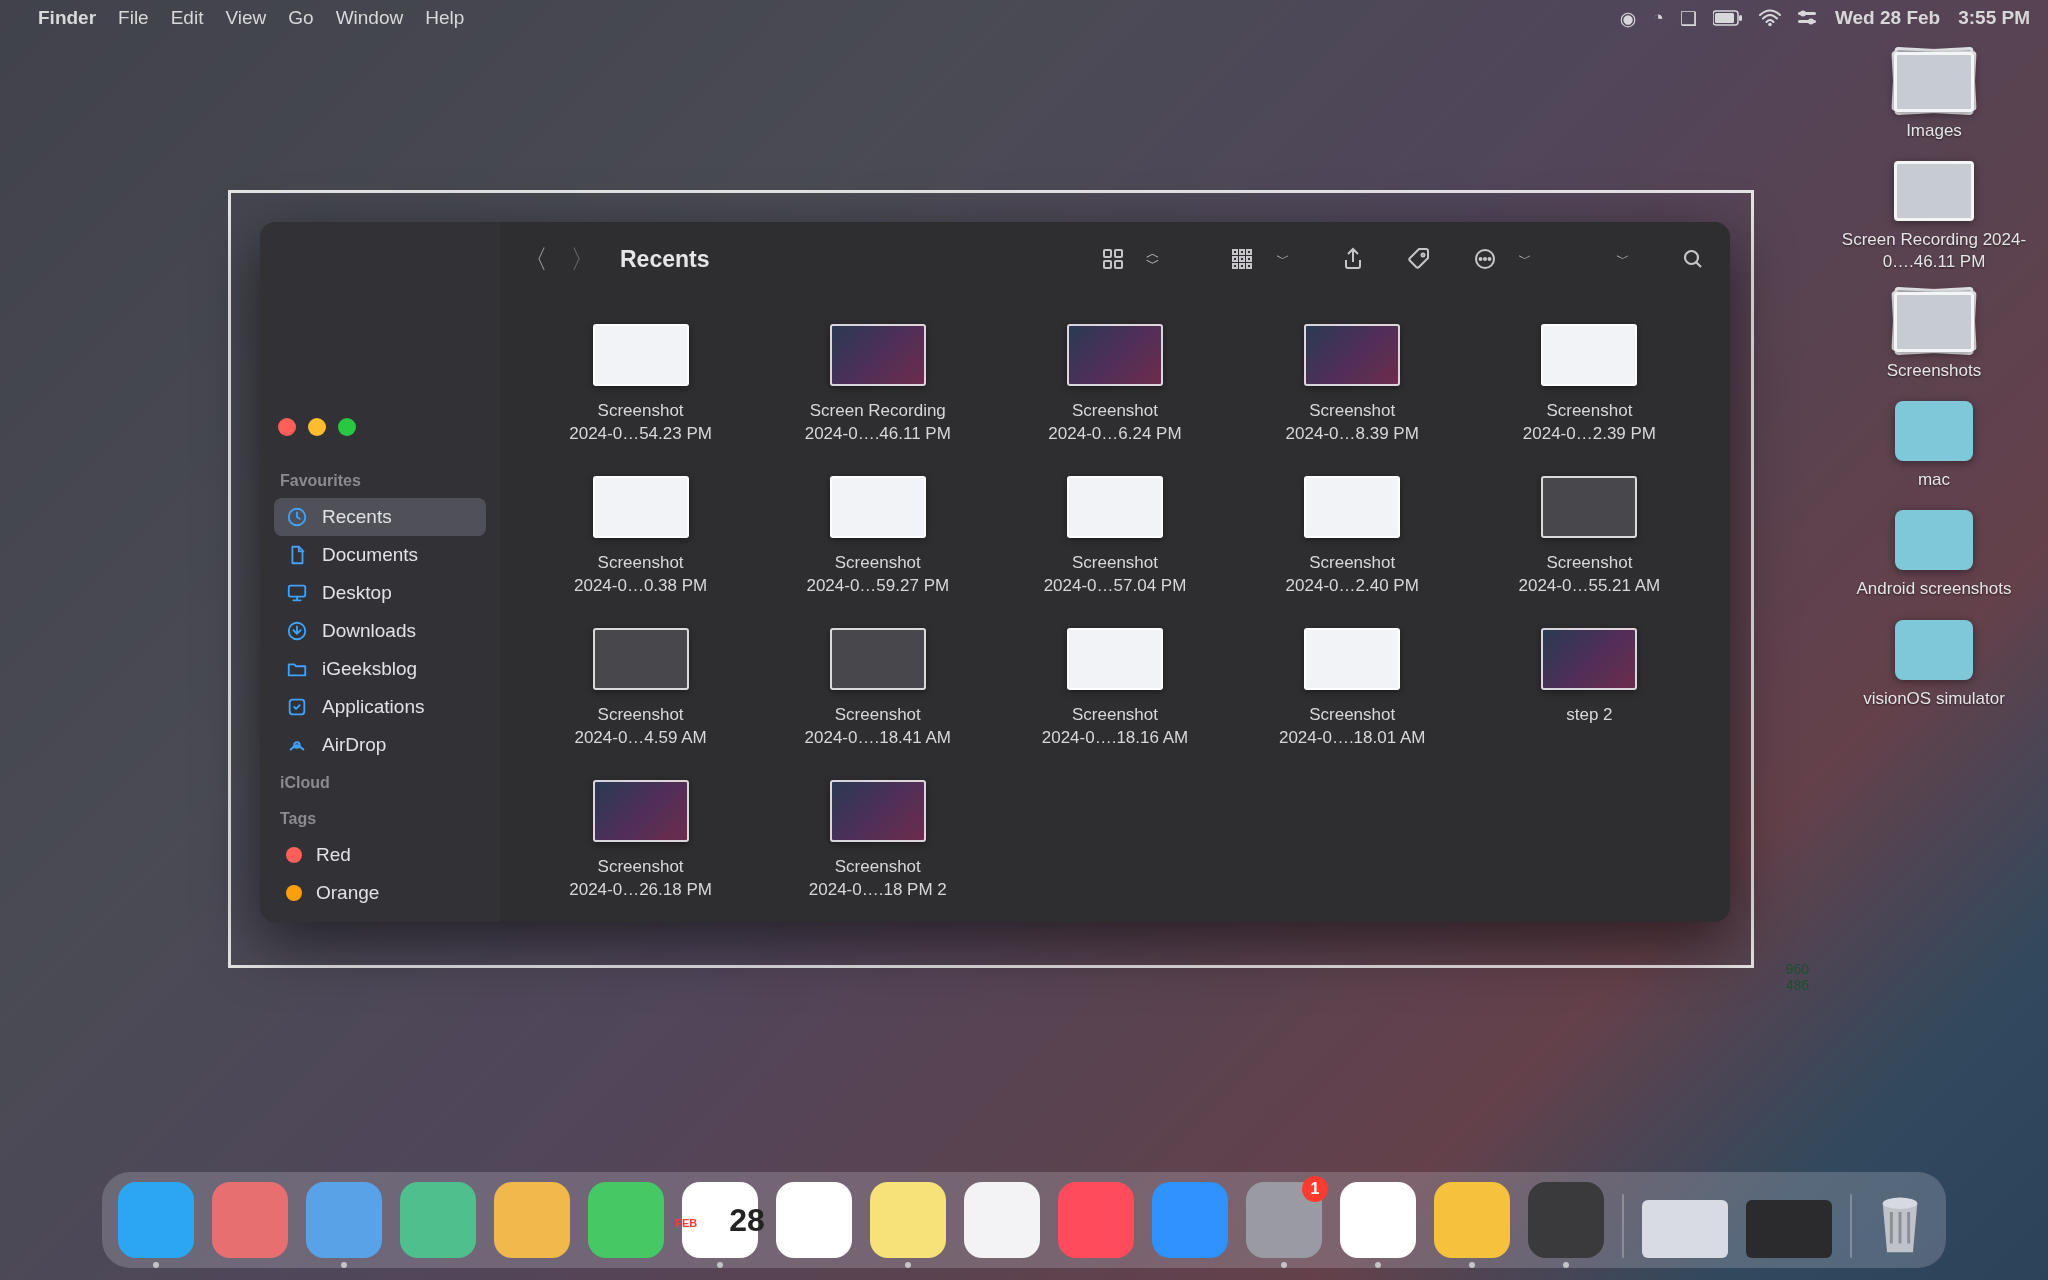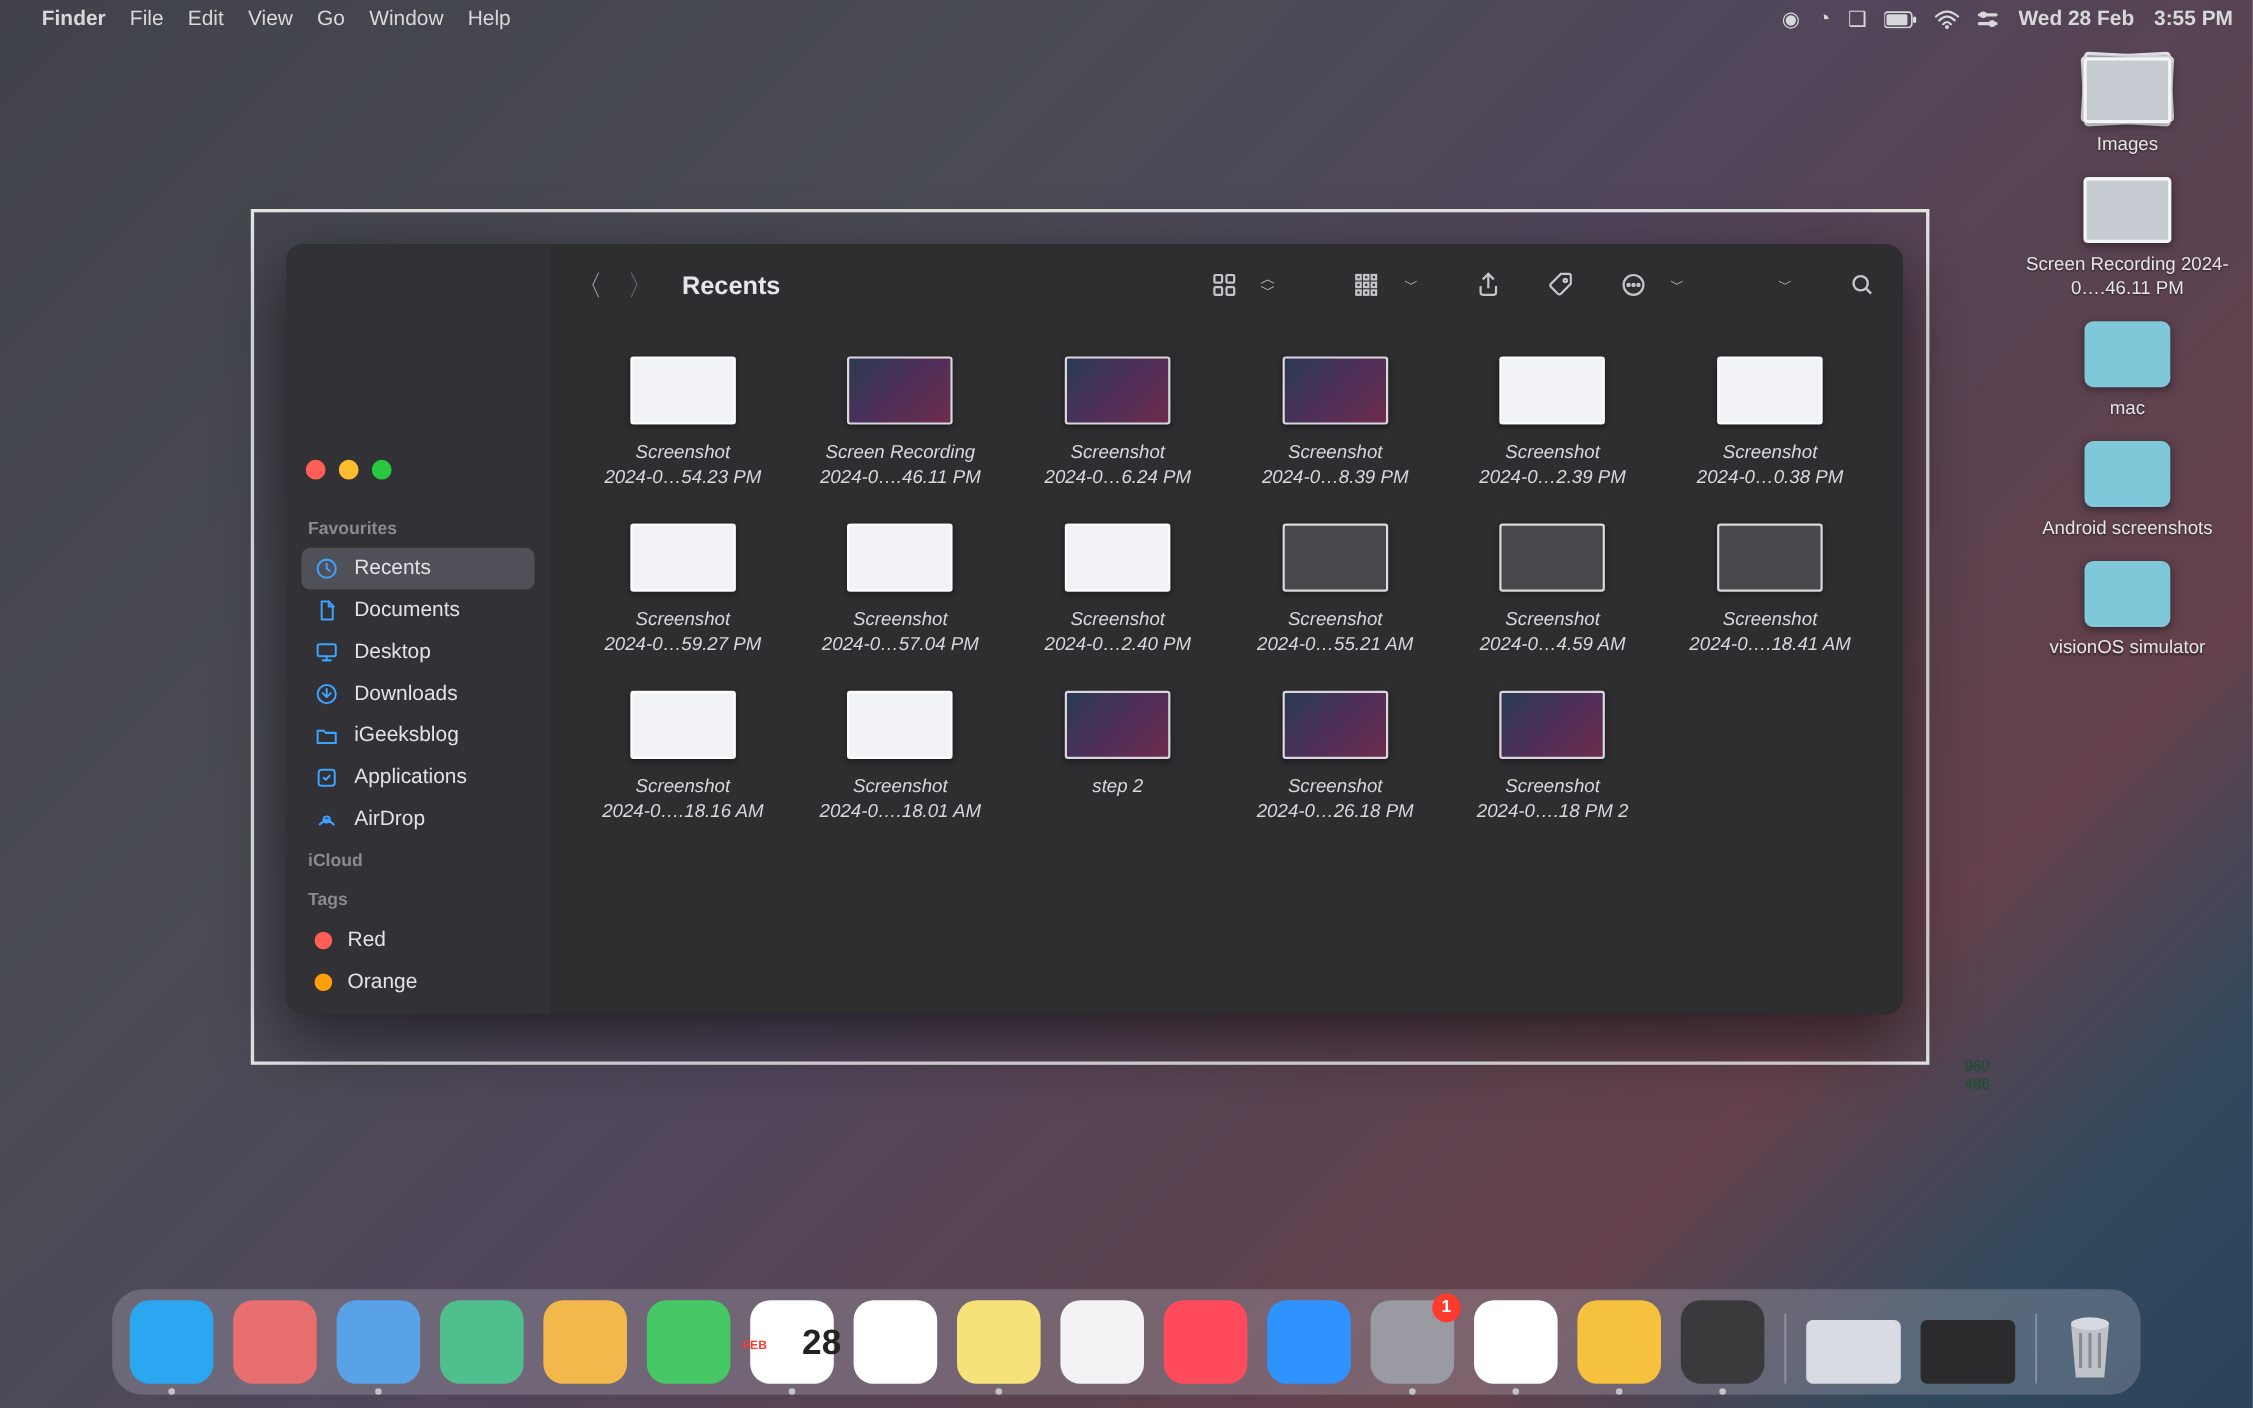--- a/index.html
+++ b/index.html
@@ -94,23 +94,22 @@
 }
 .nav-btn { width:34px; height:34px; display:flex; align-items:center; justify-content:center; color:#9c9ca2; font-size:26px; }
 .window-title { font-size:23px; font-weight:700; color:#e6e6ea; margin-left:6px; }
 .toolbar .spacer { flex:1; }
 .tool-btn { width:38px; height:34px; display:flex; align-items:center; justify-content:center; font-size:22px; color:#c6c6ca; }
 .tool-btn svg { width:24px; height:24px; }
 .tool-group { display:flex; align-items:center; gap:2px; }
 
 .files-grid {
   flex:1; overflow:hidden; padding:28px 30px 0 30px;
-  display:grid; grid-template-columns:repeat(6,1fr); gap:30px 16px;
+  display:grid; grid-template-columns:repeat(5,1fr); gap:30px 16px;
   align-content:start;
-  font-style:italic;
 }
 .file {
   display:flex; flex-direction:column; align-items:center; text-align:center;
 }
 .file .thumb {
   width:96px; height:62px; background:#e4e6ec; border:2px solid rgba(255,255,255,0.8);
   border-radius:3px; box-shadow:0 2px 6px rgba(0,0,0,0.4);
   display:flex; align-items:center; justify-content:center;
 }
 .file .thumb.dark { background:linear-gradient(135deg,#2a3a52,#4e2f5a,#6d2c4b); }
@@ -187,20 +186,24 @@
 <div class="desktop-icons" id="desktop-icons">
     <div class="desktop-icon">
       <div class="thumb stack"></div>
       <div class="label">Images</div>
     </div>
     <div class="desktop-icon">
       <div class="thumb "></div>
       <div class="label">Screen Recording 2024-0….46.11 PM</div>
     </div>
     <div class="desktop-icon">
+      <div class="thumb stack"></div>
+      <div class="label">Screenshots</div>
+    </div>
+    <div class="desktop-icon">
       <div class="thumb folder"></div>
       <div class="label">mac</div>
     </div>
     <div class="desktop-icon">
       <div class="thumb folder"></div>
       <div class="label">Android screenshots</div>
     </div>
     <div class="desktop-icon">
       <div class="thumb folder"></div>
       <div class="label">visionOS simulator</div>

